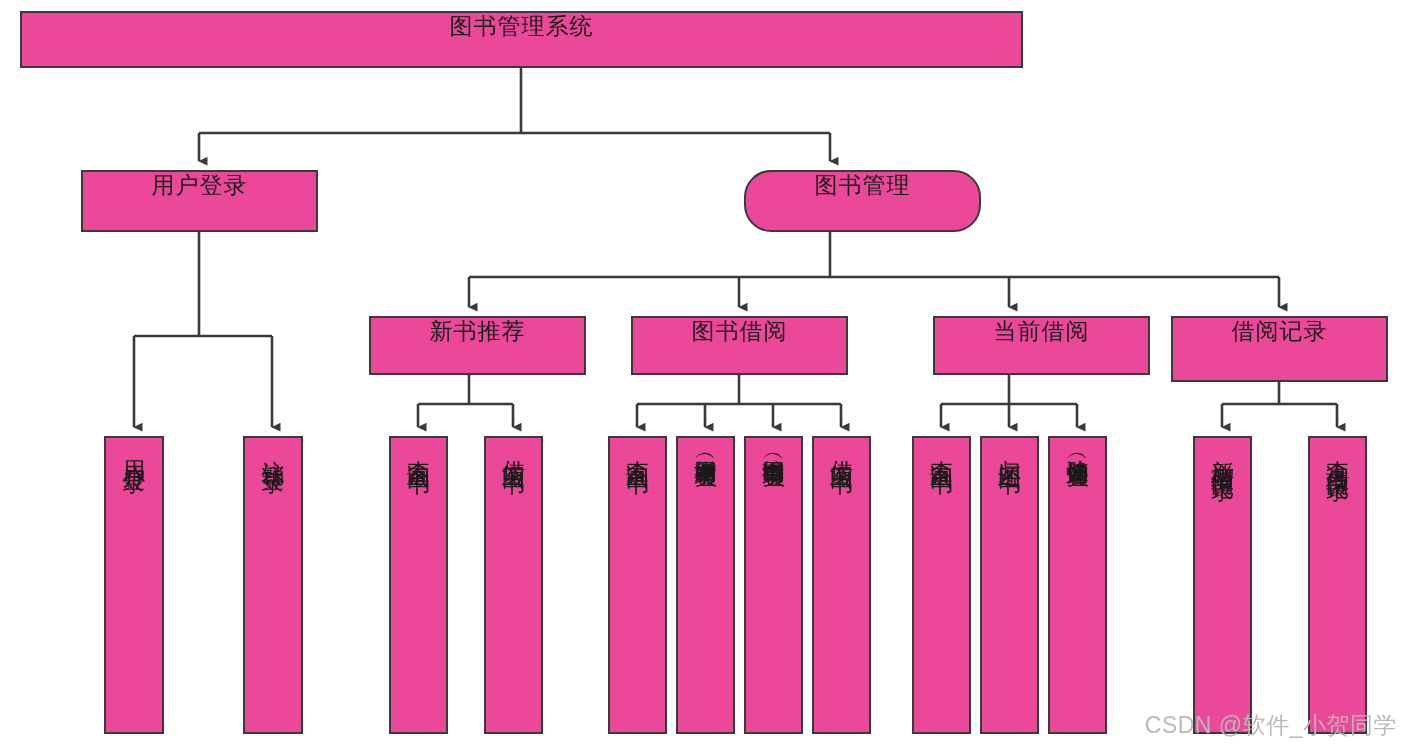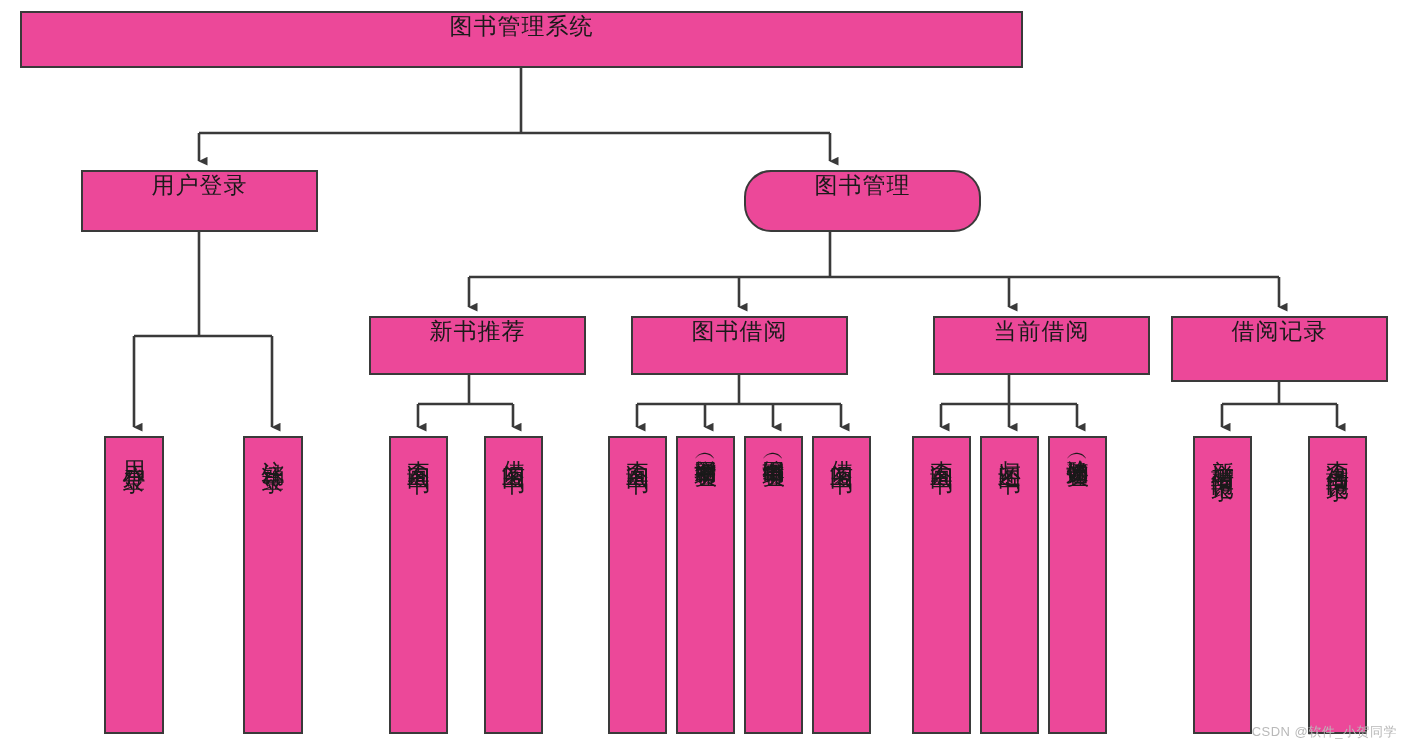--- a/index.html
+++ b/index.html
@@ -51,21 +51,21 @@
     text-align: center;
   }
   .node-v.tight .label {
     letter-spacing: 1px;
     font-size: 22px;
   }
   .watermark {
     position: absolute;
     right: 8px;
     bottom: 6px;
-    font-size: 13px;
+    font-size: 23px;
     color: #b9b9b9;
     white-space: nowrap;
     letter-spacing: 0.5px;
   }
 </style>
 </head>
 <body>
 
 <div id="canvas">
 

